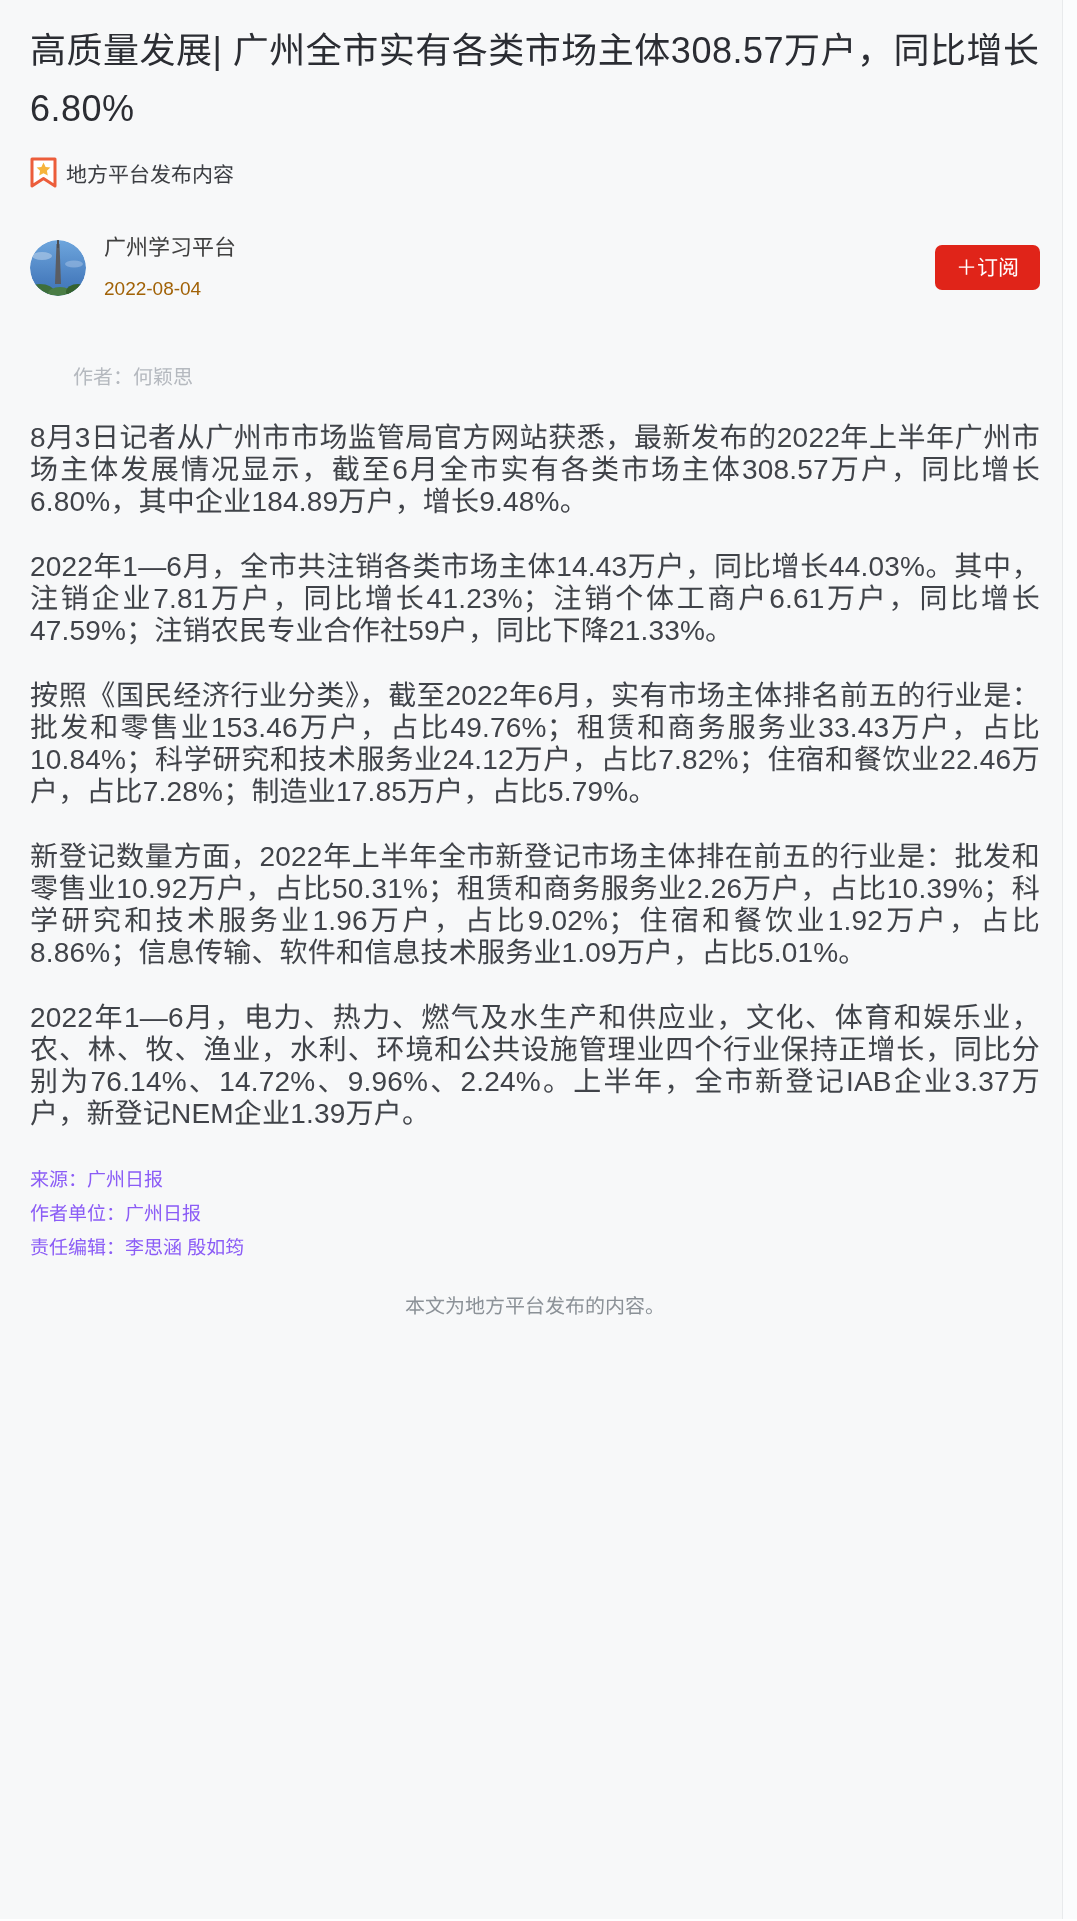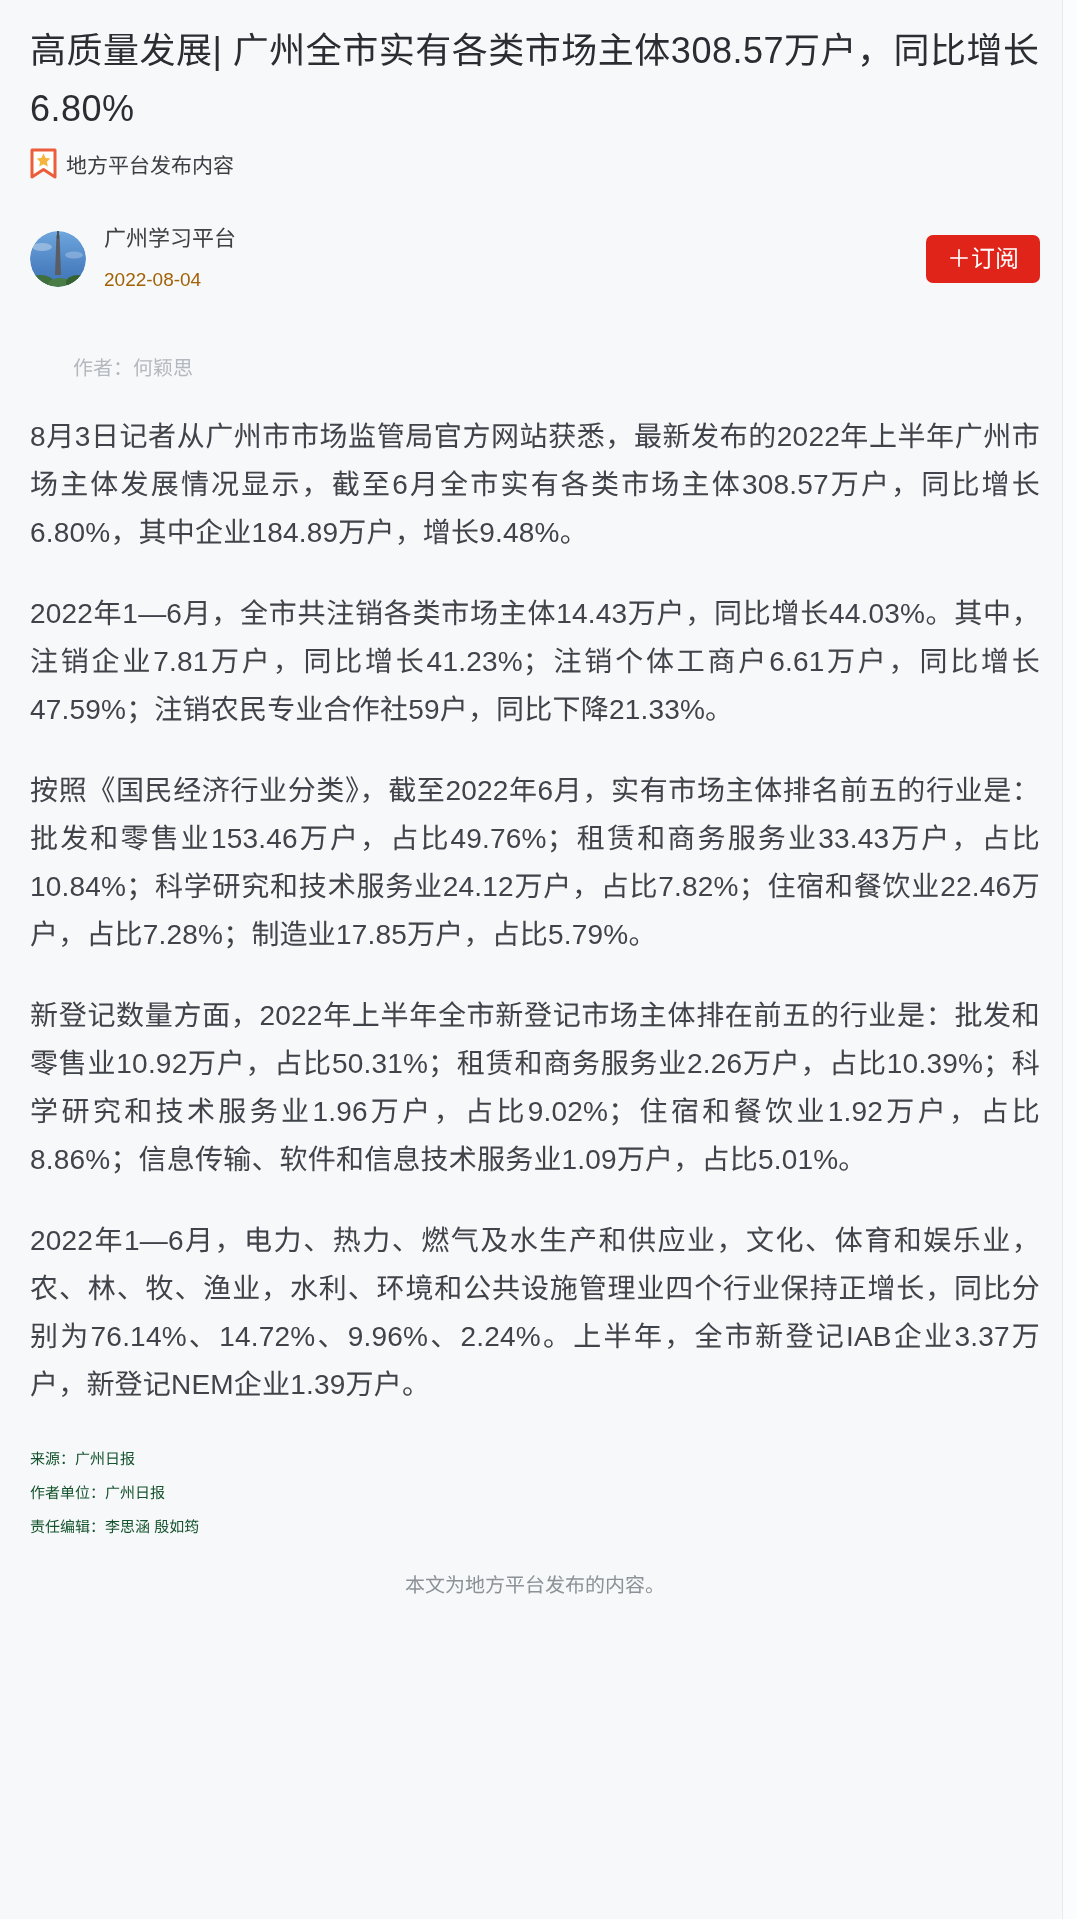--- a/index.html
+++ b/index.html
@@ -29,21 +29,21 @@
   .title{
     margin:0;
     font-size:36px;
     line-height:58px;
     font-weight:400;
     color:#2b2d33;
     letter-spacing:0.5px;
   }
   
   .badge-row{
-    margin-top:10px;
+    margin-top:19px;
     display:flex;
     align-items:center;
   }
   .badge-icon{width:27px;height:31px;flex:0 0 auto;}
   .badge-label{
     margin-left:9px;
     font-size:21px;
     color:#3c3e43;
   }
   
@@ -63,51 +63,51 @@
   .publisher-name{
     font-size:22px;color:#404040;line-height:26px;cursor:pointer;
   }
   .publish-date{
     margin-top:17px;font-size:19px;color:#a16207;line-height:22px;
   }
   .subscribe-btn{
     border:none;
     background:#e02419;
     color:#ffffff;
-    font-size:24px;
+    font-size:21px;
     line-height:1;
     padding:12px 21px;
     border-radius:7px;
     cursor:pointer;
     font-family:inherit;
   }
   
   .byline{
     margin-top:64px;
     font-size:20px;
     color:#b5b9bf;
     line-height:26px;
     margin-left:43px;
   }
   
   .article{margin-top:0;}
   .article p{
     margin:32px 0 33px 0;
     font-size:28px;
-    line-height:48px;
+    line-height:32px;
     color:#404349;
     text-align:justify;
     letter-spacing:0.2px;
   }
   .article p + p{margin-top:0;}
   
   .footer-meta{margin-top:0;}
   .footer-meta div{
-    font-size:15px;
-    color:#14532d;
+    font-size:19px;
+    color:#8b5cf6;
     line-height:34px;
   }
   
   .reminder{
     margin-top:22px;
   }
   .reminder-head{
     display:flex;
     align-items:center;
   }

